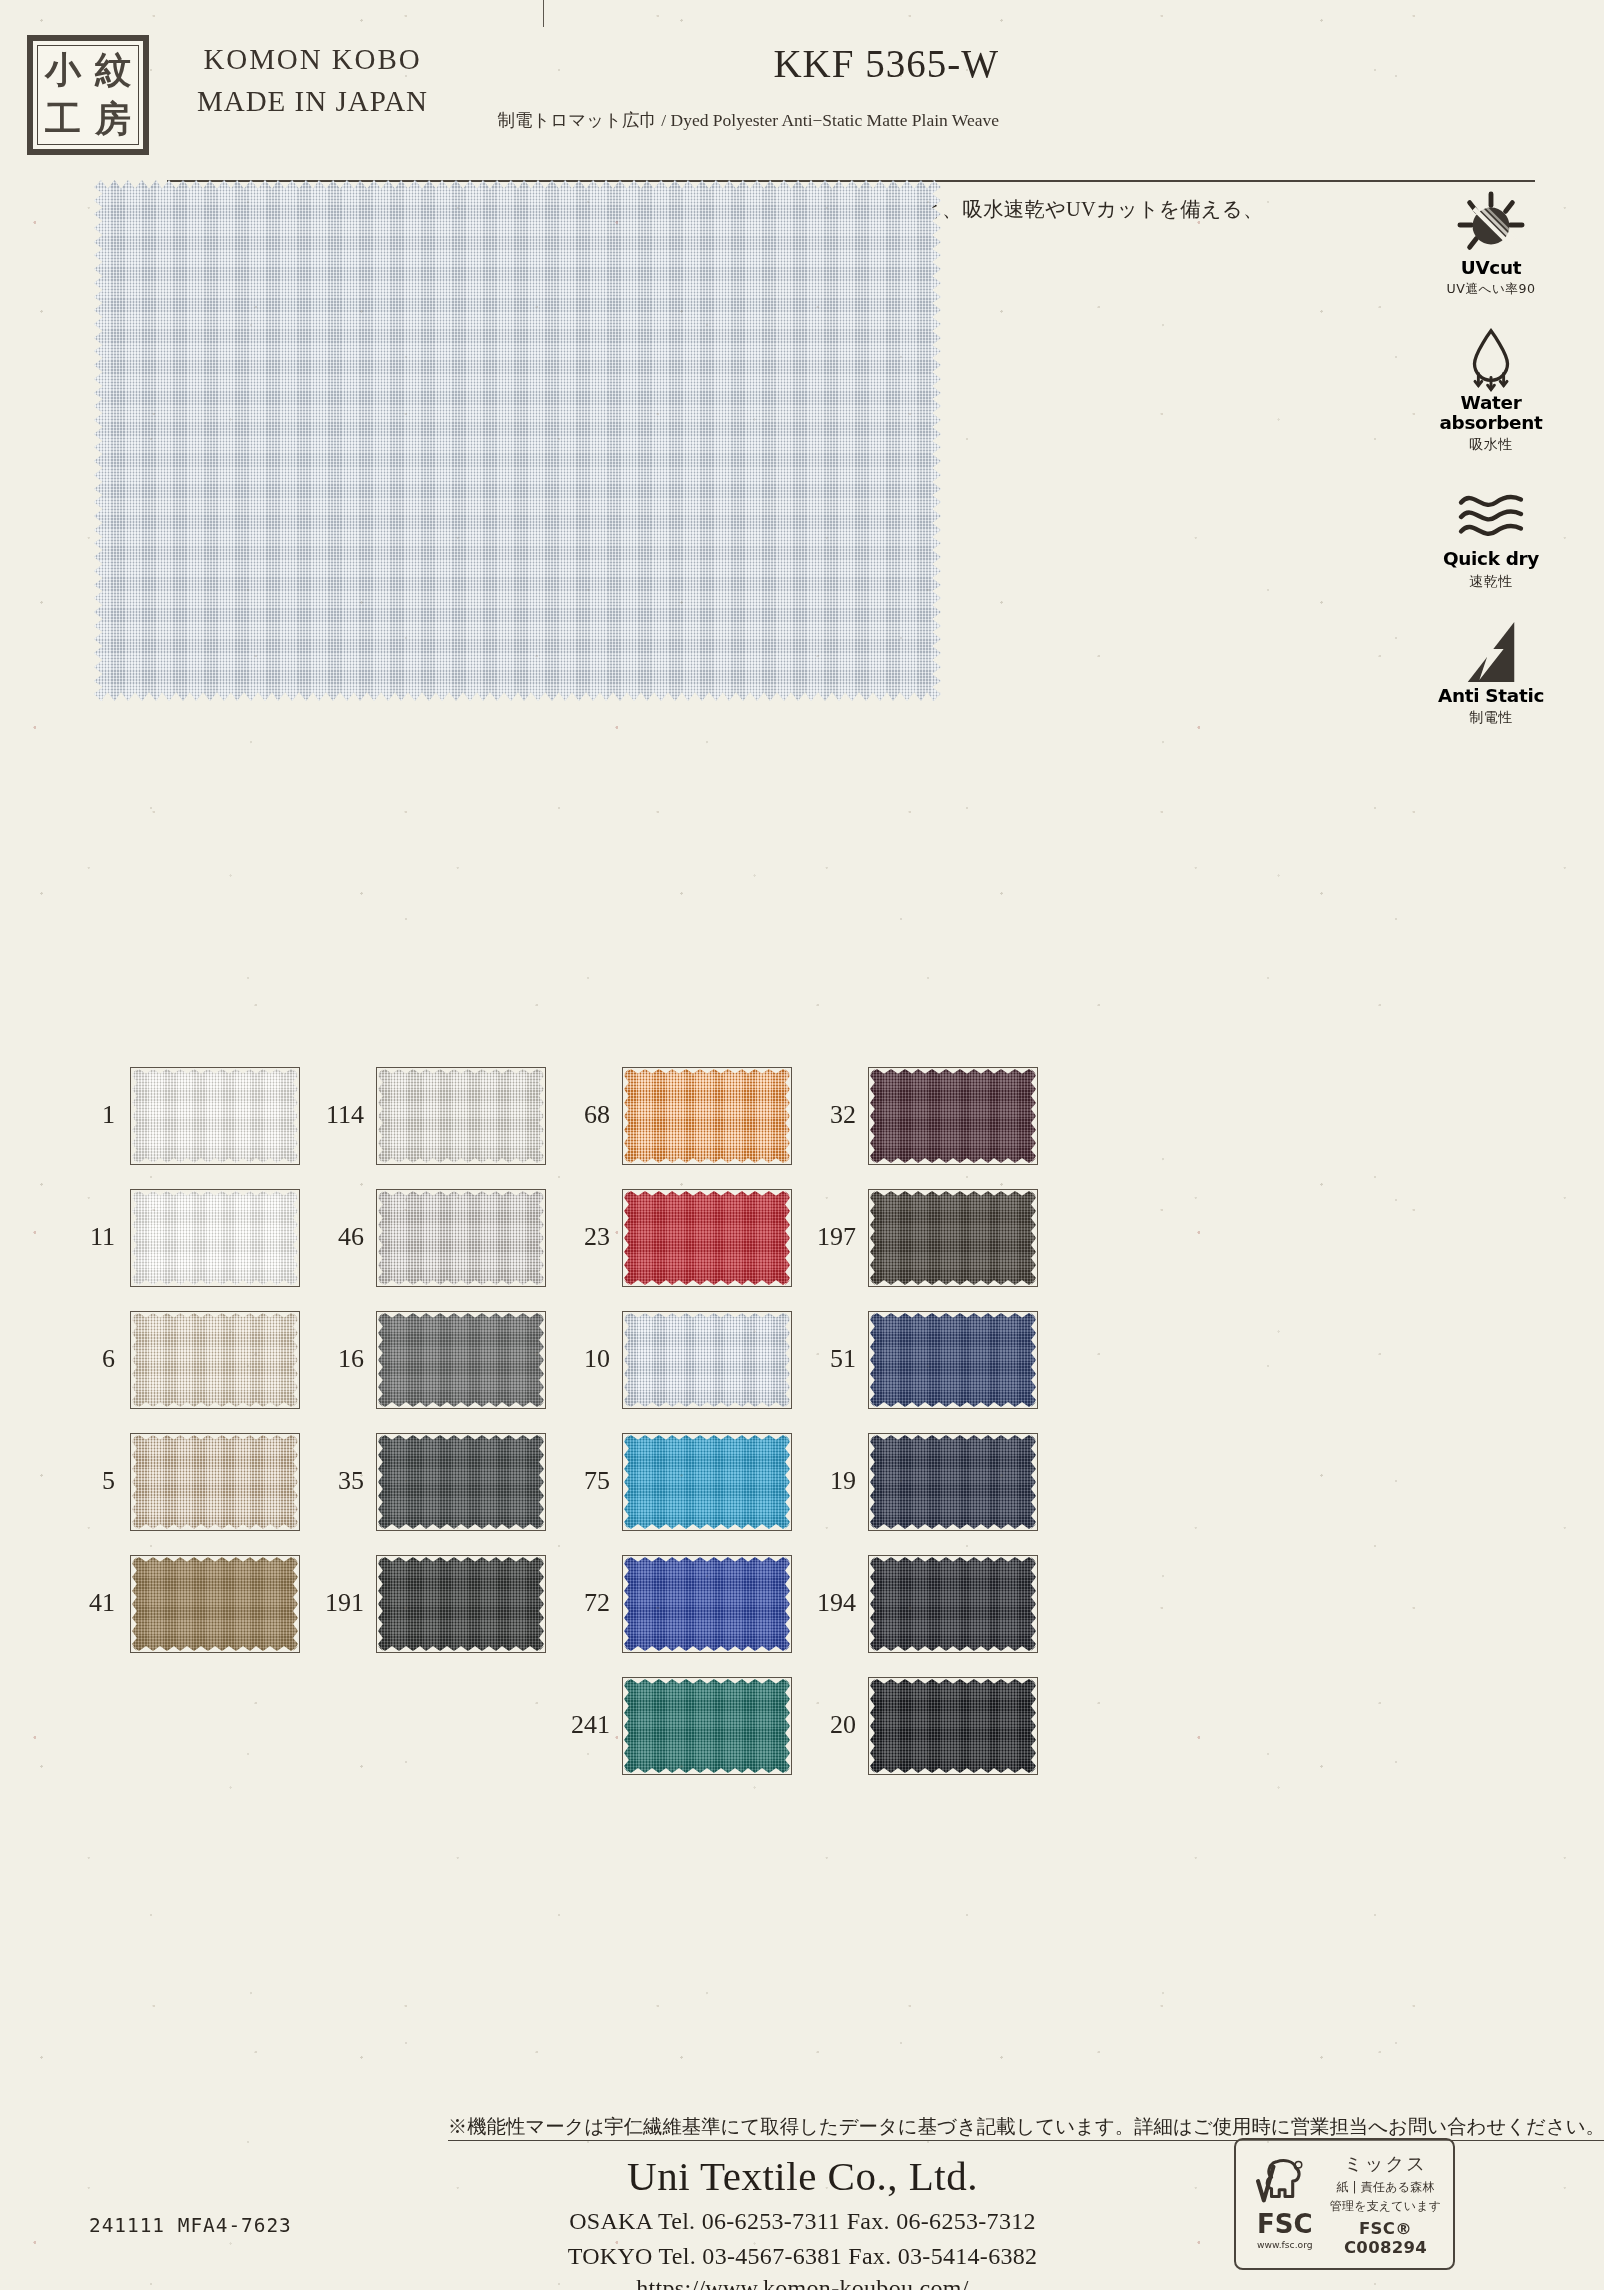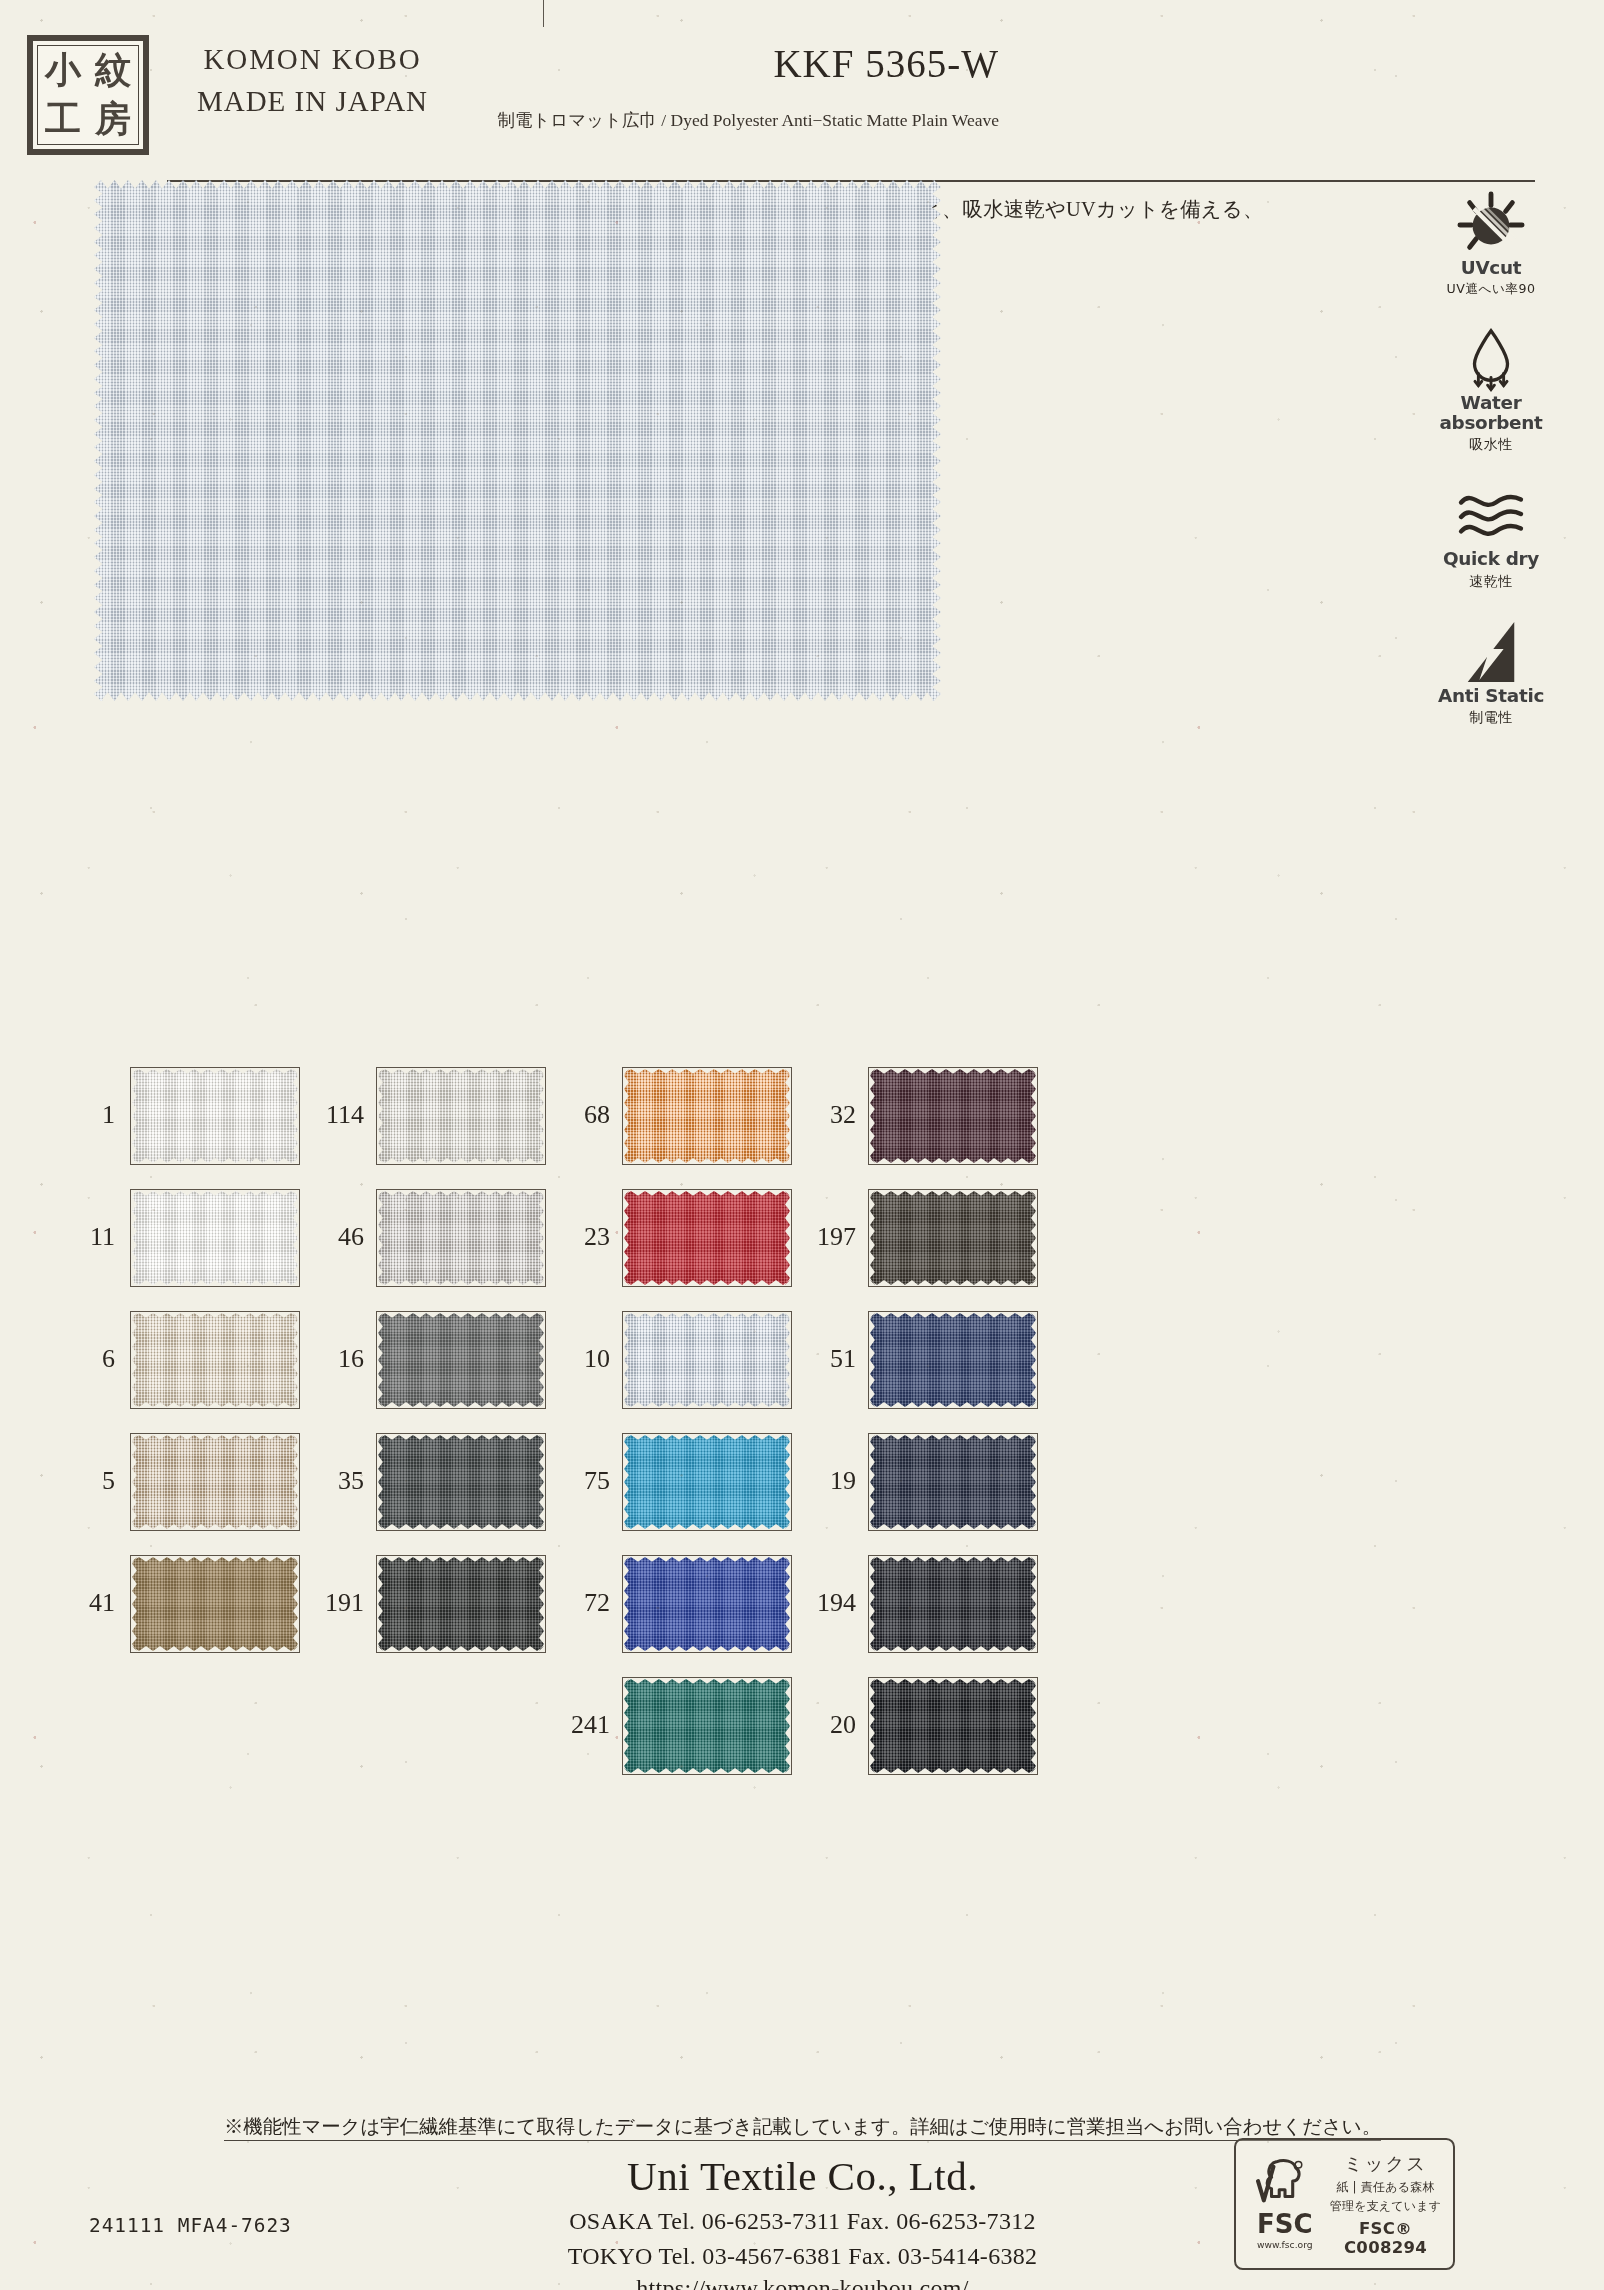--- a/index.html
+++ b/index.html
@@ -88,21 +88,21 @@
       repeating-linear-gradient(90deg, rgba(255,255,255,.55) 0 1.6px, rgba(0,0,0,.07) 1.6px 3.1px),
       repeating-linear-gradient(0deg, rgba(255,255,255,.48) 0 1.6px, rgba(0,0,0,.08) 1.6px 3.1px);
     mix-blend-mode:normal;
     opacity:.95;
   }
 
   
   .icons{position:absolute;right:41px;top:190px;width:146px;text-align:center;z-index:10;}
   .icon-item{margin-bottom:27px;}
   .icon-art{height:68px;display:flex;align-items:center;justify-content:center;}
-  .icon-en{font-family:"DejaVu Sans", sans-serif;font-weight:bold;font-size:18.4px;color:#404040;line-height:1.1;letter-spacing:-0.3px;}
+  .icon-en{font-family:"DejaVu Sans", sans-serif;font-weight:bold;font-size:18.4px;color:#000000;line-height:1.1;letter-spacing:-0.3px;}
   .icon-jp{font-family:"DejaVu Sans", sans-serif;font-size:14px;color:#2e2822;margin-top:2.9px;letter-spacing:0.5px;}
   .icon-jp.small{font-size:12.6px;}
 
   
   .grid{position:absolute;left:0;top:1064px;width:1605px;height:970px;}
   .col{position:absolute;top:0;width:281px;}
   .col.c0{left:92px;} .col.c1{left:338px;} .col.c2{left:584px;} .col.c3{left:830px;}
   .cell{position:relative;height:122px;}
   .cell .box{
     position:absolute;left:38px;top:2.9px;width:170px;height:98px;
@@ -116,21 +116,21 @@
   }
   .cell .sw .fill{position:absolute;inset:0;}
   .cell .num{
     position:absolute;left:-50px;top:36px;width:76px;text-align:right;
     font-size:26px;color:#2b2620;font-family:"Liberation Serif", serif;
   }
   .col.c0 .num{left:-53px;}
 
   
   .foot-note{
-    position:absolute;left:0;top:2113px;width:1605px;text-align:center;
+    position:absolute;left:0;top:2113px;width:1605px;text-align:right;
     font-size:19.4px;color:#2b2620;
   }
   .foot-note span{border-bottom:1.5px solid #4a443c;padding-bottom:2.9px;}
   .company{position:absolute;left:0;top:2152px;width:1605px;text-align:center;}
   .company .name{font-size:41px;color:#241f1a;letter-spacing:0.5px;}
   .company .line{font-size:24px;color:#241f1a;margin-top:7.8px;letter-spacing:0.3px;}
   .company .url{font-size:24px;color:#241f1a;margin-top:5.8px;letter-spacing:0.3px;}
 
   .serial{
     position:absolute;left:89px;top:2214px;

